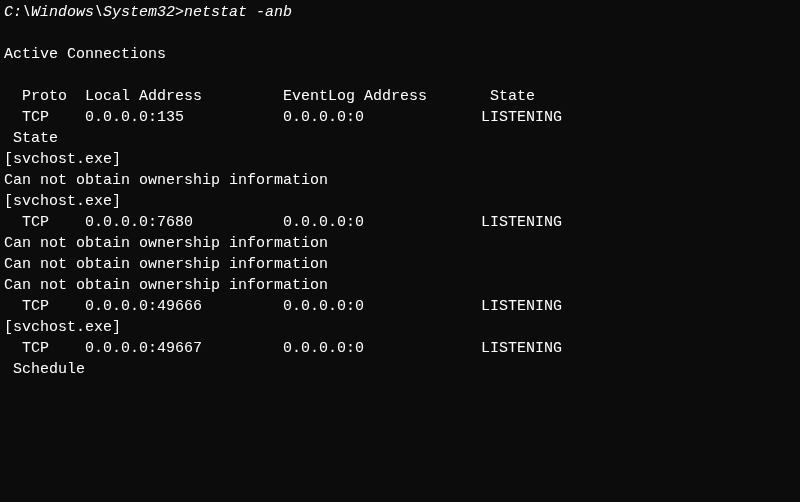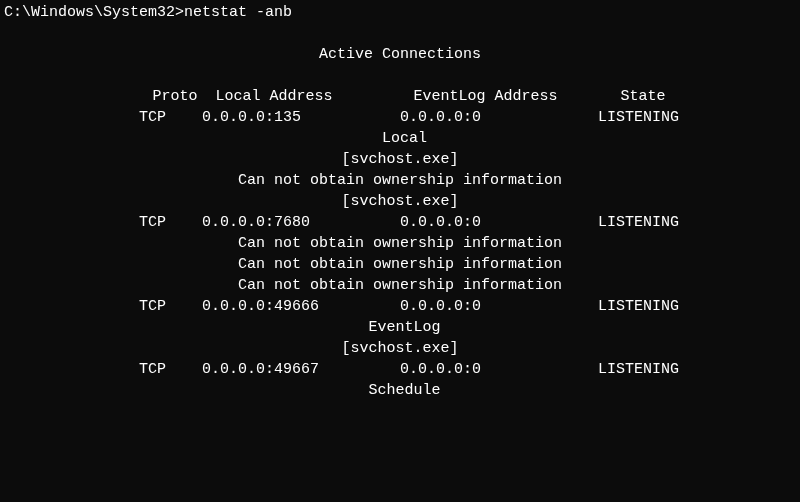--- a/index.html
+++ b/index.html
@@ -14,48 +14,47 @@
       font-size: 15px;
       line-height: 1.4;
       width: 800px;
       height: 502px;
       overflow: hidden;
       padding: 2px 0;
     }
     .line {
       white-space: pre;
       padding: 0 4px;
-      text-align: center;
     }
     .prompt-line {
       white-space: pre;
       padding: 0 4px;
+      font-style: italic;
     }
     .blank-line {
       height: 1.4em;
     }
   </style>
 </head>
 <body>
 
 <div>
   <div class="prompt-line"><span>C:\Windows\System32&gt;</span><span>netstat -anb</span></div>
   <div class="blank-line"></div>
   <div class="line">Active Connections</div>
   <div class="blank-line"></div>
   <div class="line" id="header-row">  Proto  Local Address         EventLog Address       State</div>
   <div id="entries-container">
       <div class="line">  TCP    0.0.0.0:135           0.0.0.0:0             LISTENING</div>
-      <div class="line"> Local</div>
+      <div class="line"> State</div>
       <div class="line">[svchost.exe]</div>
       <div class="line">Can not obtain ownership information</div>
       <div class="line">[svchost.exe]</div>
       <div class="line">  TCP    0.0.0.0:7680          0.0.0.0:0             LISTENING</div>
       <div class="line">Can not obtain ownership information</div>
       <div class="line">Can not obtain ownership information</div>
       <div class="line">Can not obtain ownership information</div>
       <div class="line">  TCP    0.0.0.0:49666         0.0.0.0:0             LISTENING</div>
-      <div class="line"> EventLog</div>
       <div class="line">[svchost.exe]</div>
       <div class="line">  TCP    0.0.0.0:49667         0.0.0.0:0             LISTENING</div>
       <div class="line"> Schedule</div>
     </div>
 </div>
 
 </body></html>

